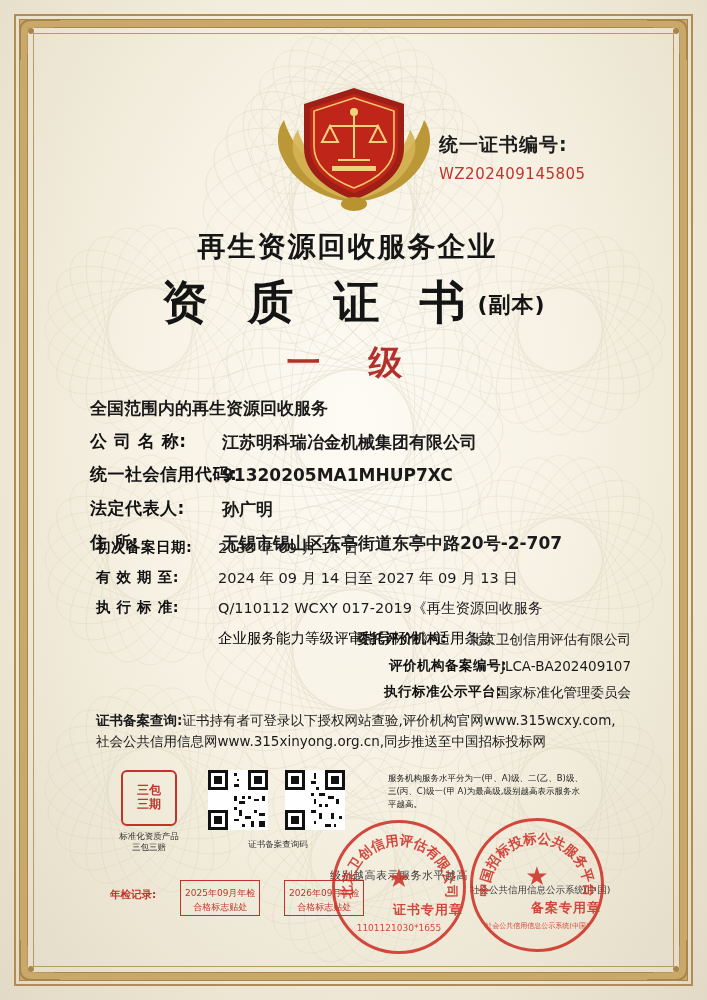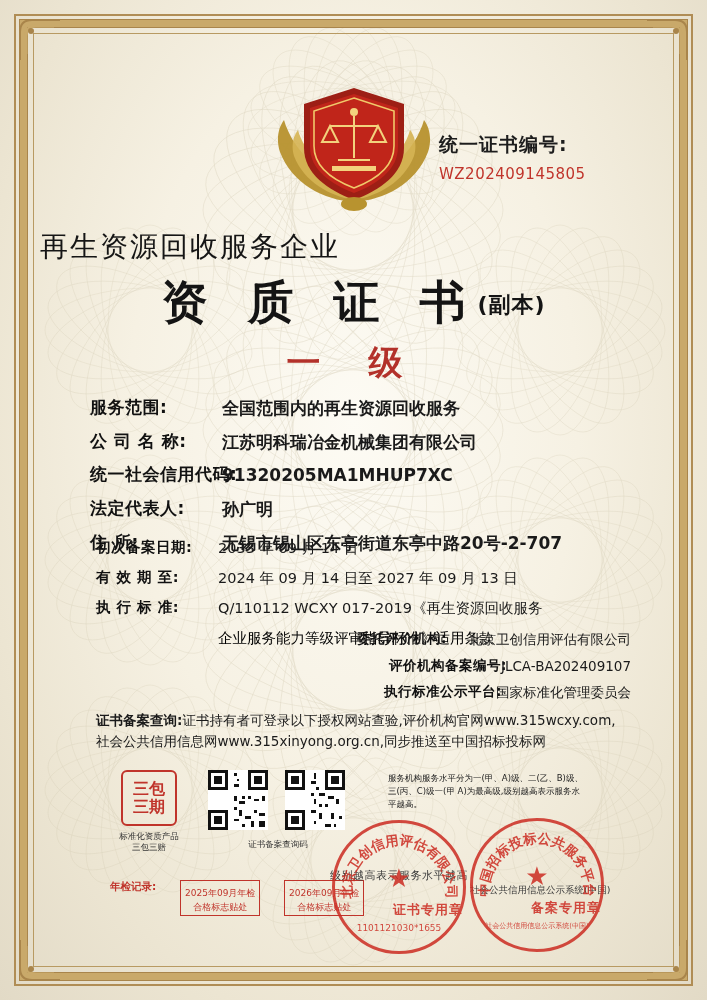--- a/index.html
+++ b/index.html
@@ -42,22 +42,22 @@
   
   .emblem{position:absolute;left:50%;top:34px;transform:translateX(-50%);width:180px;height:140px;}
 
   
   .certno{position:absolute;right:8px;top:92px;text-align:left;width:220px;}
   .certno .lbl{font-size:19px;font-weight:bold;color:#1d1d1d;letter-spacing:1px;}
   .certno .val{font-size:15px;color:#c0342b;margin-top:7px;letter-spacing:.5px;}
 
   
   .t-sub{
-    position:absolute;left:0;right:12px;top:188px;
-    font-size:28px;font-weight:normal;color:#151515;letter-spacing:2px;
+    position:absolute;left:0;right:12px;top:188px;text-align:center;
+    font-size:28px;font-weight:bold;color:#151515;letter-spacing:2px;
   }
   .t-main{
     position:absolute;left:0;right:0;top:232px;text-align:center;
     font-size:46px;font-weight:bold;color:#141414;letter-spacing:12px;
   }
   .t-main .fu{font-size:22px;letter-spacing:1px;font-weight:bold;vertical-align:6px;}
   .t-grade{
     position:absolute;left:0;right:0;top:300px;text-align:center;
     font-size:34px;font-weight:bold;color:#b3312a;letter-spacing:18px;
   }
@@ -84,32 +84,32 @@
   .block-c .row .v{font-size:13.5px;}
   .block-c .wide{font-size:13.5px;line-height:1.6;color:#1a1a1a;}
   .block-c .wide .k2{font-weight:bold;}
 
   
   .bottom{position:absolute;left:48px;right:36px;top:730px;height:180px;}
   .badge3{position:absolute;left:28px;top:0;width:66px;text-align:center;}
   .badge3 .hex{
     width:52px;height:52px;margin:0 auto;border:2px solid #c0342b;
     border-radius:6px;display:flex;flex-direction:column;align-items:center;justify-content:center;
-    color:#c0342b;font-size:16px;font-weight:bold;line-height:1.15;
+    color:#c0342b;font-size:12px;font-weight:bold;line-height:1.15;
   }
   .badge3 .cap{font-size:8.5px;color:#333;margin-top:5px;line-height:1.3;}
 
   .qrs{position:absolute;left:120px;top:0;width:170px;}
   .qr{width:60px;height:60px;display:inline-block;margin-right:12px;}
   .qrs .cap{font-size:8.5px;color:#333;margin-top:5px;text-align:center;width:140px;}
 
   .note{position:absolute;left:300px;top:2px;width:200px;font-size:8.5px;color:#222;line-height:1.5;}
 
   .yearbox{position:absolute;left:22px;top:110px;display:flex;align-items:flex-start;}
-  .yearbox .yl{font-size:10.5px;color:#c0342b;font-weight:bold;white-space:nowrap;}
+  .yearbox .yl{font-size:10.5px;color:#c0342b;font-weight:bold;margin-top:8px;white-space:nowrap;}
   .ycell{
     width:80px;height:36px;border:1px solid #c0342b;color:#c0342b;
     font-size:9px;line-height:1.5;text-align:center;padding-top:6px;margin-left:24px;box-sizing:border-box;
   }
 
   
   .seal{position:absolute;border-radius:50%;border:3px solid #cc2c22;opacity:.85;}
   .seal1{left:332px;top:820px;width:128px;height:128px;}
   .seal2{left:470px;top:818px;width:128px;height:128px;}
   .seal .star{
@@ -260,21 +260,20 @@
     </div>
 
     <div class="t-sub">再生资源回收服务企业</div>
     <div class="t-main">
       <span>资 质 证 书</span><span class="fu">(副本)</span>
     </div>
     <div class="t-grade">一 级</div>
 
     <div class="block-a">
       <div class="row big">
-        <div class="k">服务范围:</div>
         <div class="v">全国范围内的再生资源回收服务</div>
       </div>
       <div class="row big">
         <div class="k">公 司 名 称:</div>
         <div class="v">江苏明科瑞冶金机械集团有限公司</div>
       </div>
       <div class="row big">
         <div class="k">统一社会信用代码:</div>
         <div class="v">91320205MA1MHUP7XC</div>
       </div>

